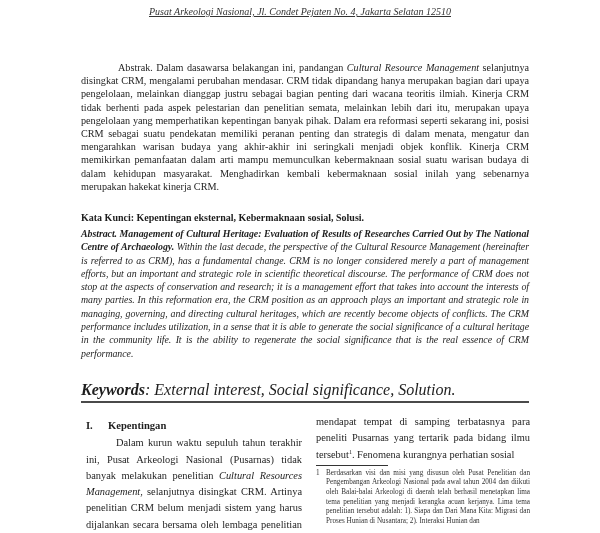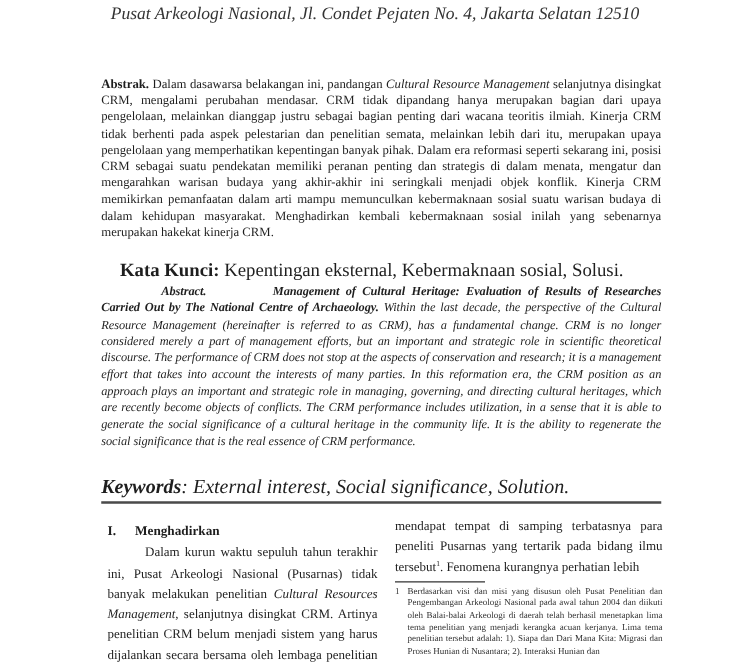--- a/index.html
+++ b/index.html
@@ -5,38 +5,39 @@
   html, body { margin: 0; padding: 0; }
   body {
     width: 600px; height: 533px; overflow: hidden;
     background: #ffffff;
     font-family: "Liberation Serif", "DejaVu Serif", serif;
     color: #1e1e1e;
     position: relative;
   }
   .affil {
     position: absolute; top: 7px; left: 0; width: 600px;
-    text-align: center; font-style: italic; font-size: 14px; line-height: 10.5px;
+    text-align: center; font-style: italic; font-size: 10px; line-height: 10.5px;
     color: #333;
+    text-decoration: underline;
   }
   .abstrak {
     position: absolute; top: 61px; left: 81px; width: 448px;
     font-size: 10.2px; line-height: 13.2px; text-align: justify;
   }
-  .abstrak b { font-weight: bold; }
+  .abstrak b { font-weight: normal; margin-left: 37px; }
   .kunci {
-    position: absolute; top: 211px; left: 96px; width: 448px;
-    font-size: 15px; line-height: 13px;
+    position: absolute; top: 211px; left: 81px; width: 448px;
+    font-size: 10px; line-height: 13px; font-weight: bold;
   }
   .abstract-en {
     position: absolute; top: 227px; left: 81px; width: 448px;
     font-size: 9.9px; line-height: 13.3px; text-align: justify; font-style: italic;
     letter-spacing: -0.05px;
   }
-  .abstract-en b { font-weight: bold; margin-left: 48px; }
+  .abstract-en b { font-weight: bold; }
   .keywords {
     position: absolute; top: 383px; left: 81px; width: 448px;
     font-size: 16px; line-height: 13px; font-style: italic;
   }
   .keywords b { font-weight: bold; }
   .rule {
     position: absolute; top: 401px; left: 81px; width: 448px; height: 2px;
     background: #4a4a4a;
   }
   .col-left {
@@ -77,25 +78,25 @@
 
 <div class="abstract-en"><b>Abstract.</b><b> Management of Cultural Heritage: Evaluation of Results of Researches Carried Out by The National Centre of Archaeology.</b><span> Within the last decade, the perspective of the Cultural Resource Management (hereinafter is referred to as CRM), has a fundamental change. CRM is no longer considered merely a part of management efforts, but an important and strategic role in scientific theoretical discourse. The performance of CRM does not stop at the aspects of conservation and research; it is a management effort that takes into account the interests of many parties. In this reformation era, the CRM position as an approach plays an important and strategic role in managing, governing, and directing cultural heritages, which are recently become objects of conflicts. The CRM performance includes utilization, in a sense that it is able to generate the social significance of a cultural heritage in the community life. It is the ability to regenerate the social significance that is the real essence of CRM performance.</span></div>
 
 <div class="keywords"><b>Keywords</b><span>: External interest, Social significance, Solution.</span></div>
 
 <div class="rule"></div>
 
 <div class="col-left">
   <div class="section-head">
     <span class="num">I.</span>
-    <span>Menghadirkan</span>
+    <span>Kepentingan</span>
   </div>
   <div class="indent"><span>Dalam kurun waktu sepuluh tahun terakhir ini, Pusat Arkeologi Nasional (Pusarnas) tidak banyak melakukan penelitian </span><i class="term">Cultural Resources Management</i><span>, selanjutnya disingkat CRM. Artinya penelitian CRM belum menjadi sistem yang harus dijalankan secara bersama oleh lembaga penelitian Pusarnas. CRM di Pusarnas</span></div>
 </div>
 
 <div class="col-right">
-  <div><span>mendapat tempat di samping terbatasnya para peneliti Pusarnas yang tertarik pada bidang ilmu tersebut</span><sup>1</sup><span>. Fenomena kurangnya perhatian lebih</span></div>
+  <div><span>mendapat tempat di samping terbatasnya para peneliti Pusarnas yang tertarik pada bidang ilmu tersebut</span><sup>1</sup><span>. Fenomena kurangnya perhatian sosial</span></div>
   <div class="fn-rule"></div>
   <div class="footnote">
     <span class="fnum">1</span>
     <span>Berdasarkan visi dan misi yang disusun oleh Pusat Penelitian dan Pengembangan Arkeologi Nasional pada awal tahun 2004 dan diikuti oleh Balai-balai Arkeologi di daerah telah berhasil menetapkan lima tema penelitian yang menjadi kerangka acuan kerjanya. Lima tema penelitian tersebut adalah: 1). Siapa dan Dari Mana Kita: Migrasi dan Proses Hunian di Nusantara; 2). Interaksi Hunian dan</span>
   </div>
 </div>
 
 </body></html>

